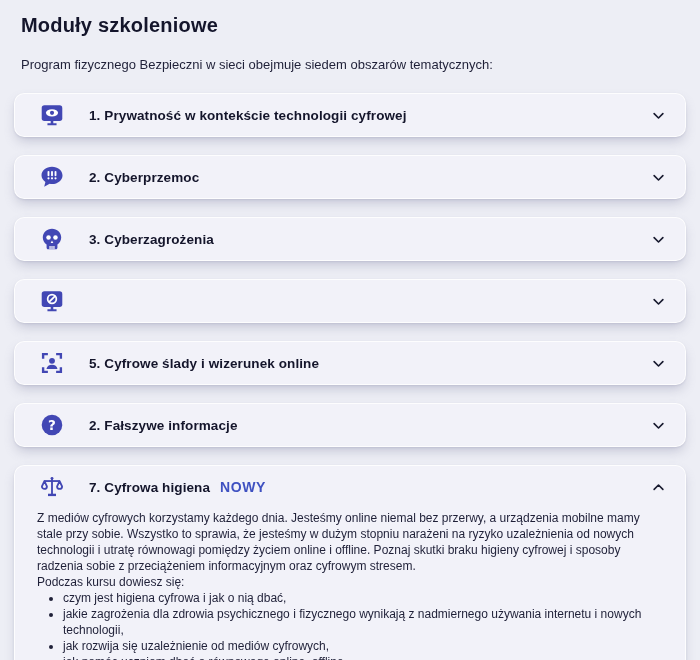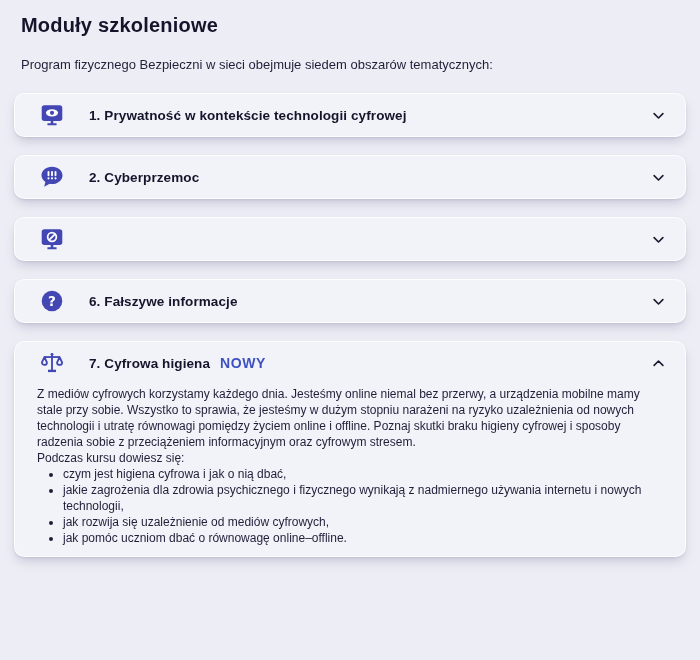--- a/index.html
+++ b/index.html
@@ -117,49 +117,94 @@
         </span>
         <span class="card-title">2. Cyberprzemoc</span>
         <span class="chevron">
           <svg width="15" height="15" viewBox="0 0 24 24" fill="none" stroke="#181a2f" stroke-width="2.6" stroke-linecap="round" stroke-linejoin="round">
               <polyline points="5 9 12 16 19 9"></polyline>
             </svg>
         </span>
       </div>
     </div>
 
+    <div class="card">
+      <div class="card-header">
+        <span class="icon-box">
+          <svg width="26" height="26" viewBox="0 0 24 24">
+            <path d="M12 2.5c-4.7 0-8.5 3.6-8.5 8.1 0 2.7 1.4 5 3.5 6.5V20c0 .8.7 1.5 1.5 1.5h7c.8 0 1.5-.7 1.5-1.5v-2.9c2.1-1.5 3.5-3.8 3.5-6.5 0-4.5-3.8-8.1-8.5-8.1z" fill="#4247b4"></path>
+            <circle cx="8.8" cy="10.6" r="2.1" fill="#fff"></circle>
+            <circle cx="15.2" cy="10.6" r="2.1" fill="#fff"></circle>
+            <path d="M12 13.4l1.2 2.2h-2.4z" fill="#fff"></path>
+            <g stroke="#fff" stroke-width="1.1">
+              <line x1="10.2" y1="18.4" x2="10.2" y2="21.2"></line>
+              <line x1="12" y1="18.4" x2="12" y2="21.2"></line>
+              <line x1="13.8" y1="18.4" x2="13.8" y2="21.2"></line>
+            </g>
+          </svg>
+        </span>
+        <span class="card-title">3. Cyberzagrożenia</span>
+        <span class="chevron">
+          <svg width="15" height="15" viewBox="0 0 24 24" fill="none" stroke="#181a2f" stroke-width="2.6" stroke-linecap="round" stroke-linejoin="round">
+              <polyline points="5 9 12 16 19 9"></polyline>
+            </svg>
+        </span>
+      </div>
+    </div>
 
     <div class="card">
       <div class="card-header">
         <span class="icon-box">
           <svg width="26" height="26" viewBox="0 0 24 24">
             <rect x="2.5" y="3" width="19" height="14.5" rx="2.5" fill="#4247b4"></rect>
             <circle cx="12" cy="10.2" r="4" fill="none" stroke="#fff" stroke-width="1.6"></circle>
             <line x1="9.2" y1="13" x2="14.8" y2="7.4" stroke="#fff" stroke-width="1.6"></line>
             <path d="M10.8 17.5h2.4v2h3v2H7.8v-2h3z" fill="#4247b4"></path>
           </svg>
         </span>
         <span class="chevron">
           <svg width="15" height="15" viewBox="0 0 24 24" fill="none" stroke="#181a2f" stroke-width="2.6" stroke-linecap="round" stroke-linejoin="round">
               <polyline points="5 9 12 16 19 9"></polyline>
             </svg>
         </span>
       </div>
     </div>
 
+    <div class="card">
+      <div class="card-header">
+        <span class="icon-box">
+          <svg width="26" height="26" viewBox="0 0 24 24" fill="none">
+            <g stroke="#4247b4" stroke-width="2.2">
+              <path d="M3.8 8V3.8H8.2"></path>
+              <path d="M15.8 3.8h4.4V8"></path>
+              <path d="M20.2 16v4.2h-4.4"></path>
+              <path d="M8.2 20.2H3.8V16"></path>
+            </g>
+            <circle cx="12" cy="10" r="2.7" fill="#4247b4"></circle>
+            <path d="M6.9 17.6c.4-2.6 2.5-4 5.1-4s4.7 1.4 5.1 4z" fill="#4247b4"></path>
+          </svg>
+        </span>
+        <span class="card-title">5. Cyfrowe ślady i wizerunek online</span>
+        <span class="chevron">
+          <svg width="15" height="15" viewBox="0 0 24 24" fill="none" stroke="#181a2f" stroke-width="2.6" stroke-linecap="round" stroke-linejoin="round">
+              <polyline points="5 9 12 16 19 9"></polyline>
+            </svg>
+        </span>
+      </div>
+    </div>
 
     <div class="card">
       <div class="card-header">
         <span class="icon-box">
           <svg width="26" height="26" viewBox="0 0 24 24">
             <circle cx="12" cy="12" r="9.5" fill="#4247b4"></circle>
             <text x="12" y="16.4" text-anchor="middle" font-family="DejaVu Sans, sans-serif" font-size="12.5" font-weight="bold" fill="#fff">?</text>
           </svg>
         </span>
-        <span class="card-title">6. Fałszywe informacje</span>
+        <span class="card-title">2. Fałszywe informacje</span>
         <span class="chevron">
           <svg width="15" height="15" viewBox="0 0 24 24" fill="none" stroke="#181a2f" stroke-width="2.6" stroke-linecap="round" stroke-linejoin="round">
               <polyline points="5 9 12 16 19 9"></polyline>
             </svg>
         </span>
       </div>
     </div>
 
     <div class="card">
       <div class="card-header">

